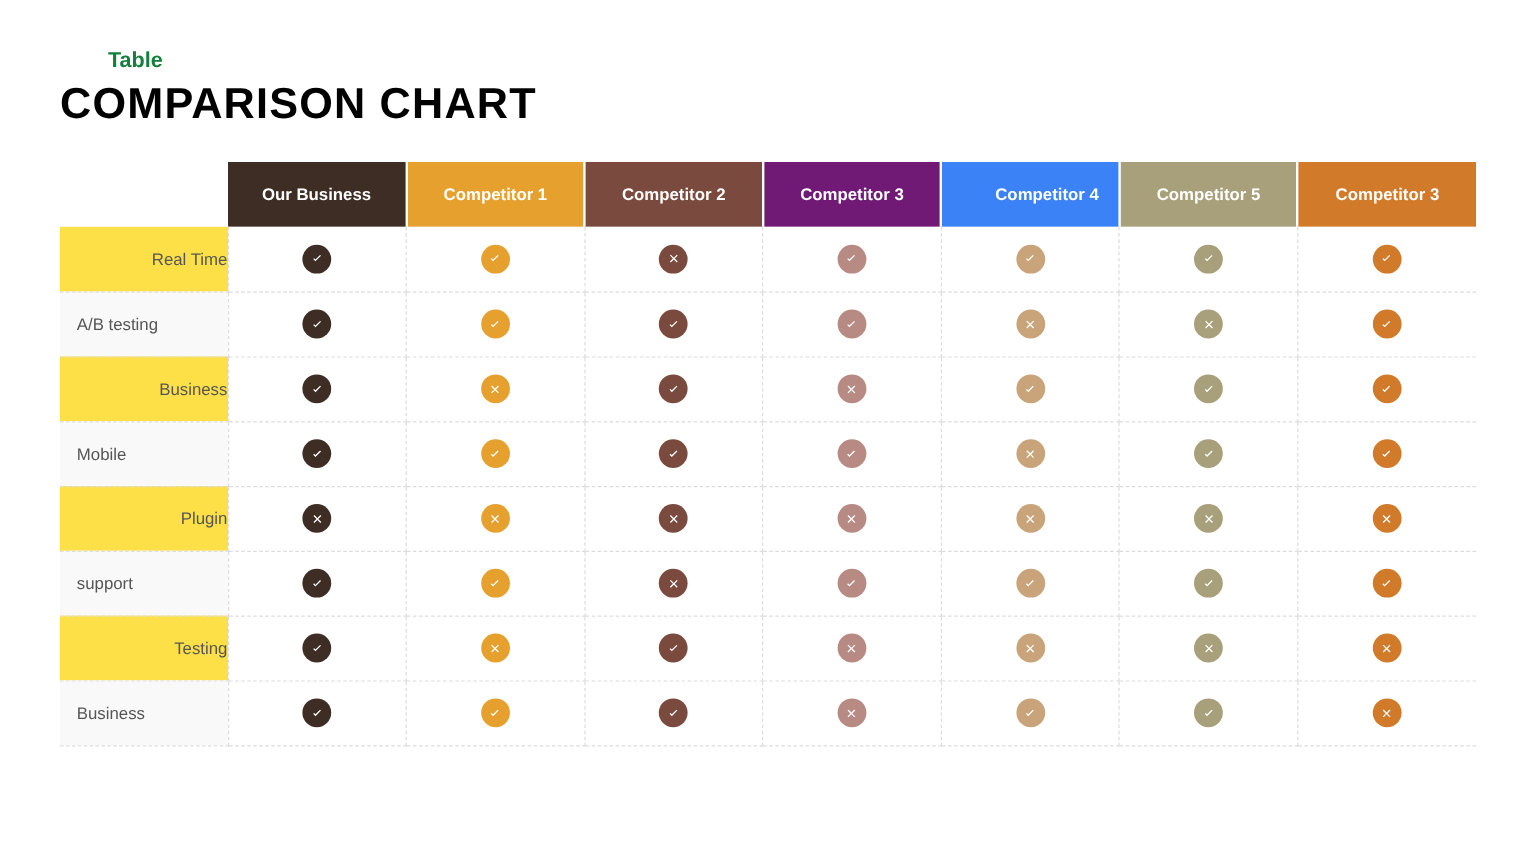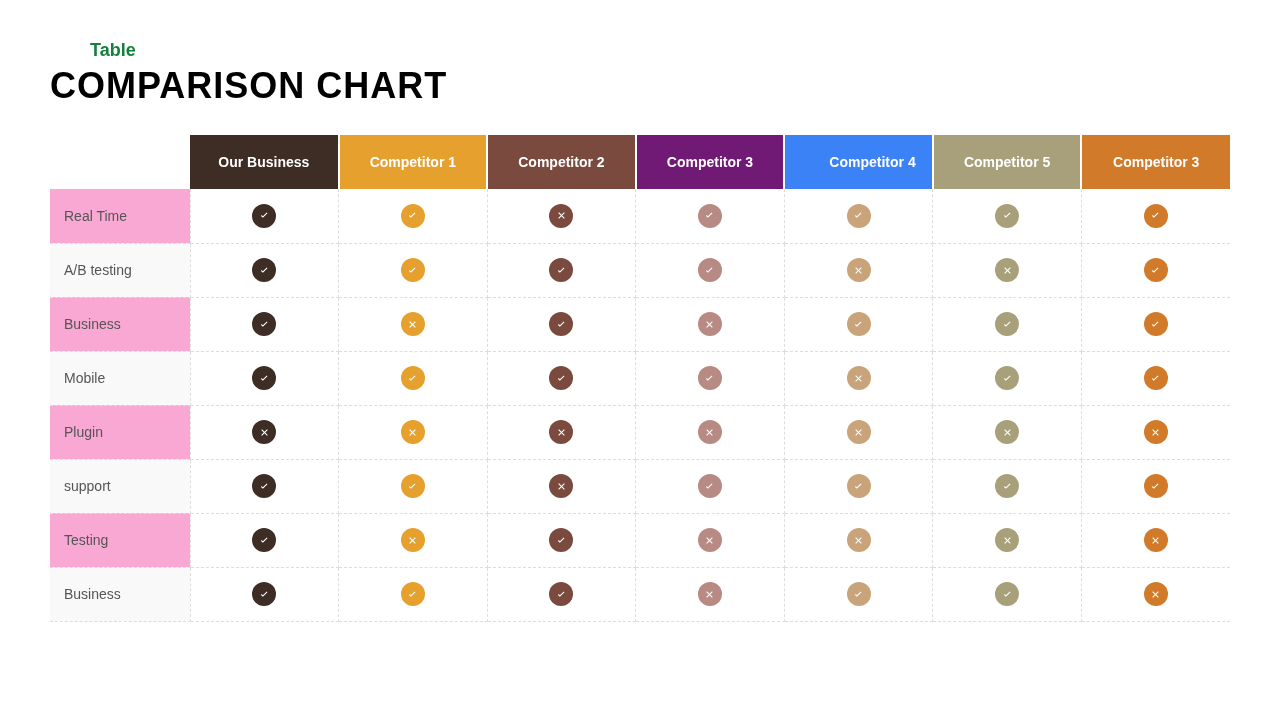--- a/index.html
+++ b/index.html
@@ -46,21 +46,21 @@
   th.col-head:last-child { border-right: none; }
   td.row-label {
     text-align: left;
     padding-left: 14px;
     font-size: 14px;
     color: #555;
     height: 54px;
     border-bottom: 1px dashed #ddd;
     border-right: 1px dashed #ddd;
   }
-  tr.odd td.row-label { background: #f9a8d4; }
+  tr.odd td.row-label { background: #fde047; text-align: right; }
   tr.even td.row-label { background: #f9f9f9; }
   td.cell {
     height: 54px;
     border-bottom: 1px dashed #ddd;
     border-right: 1px dashed #ddd;
     background: #fff;
   }
   td.cell:last-child { border-right: none; }
   .icon-circle {
     display: inline-flex;

